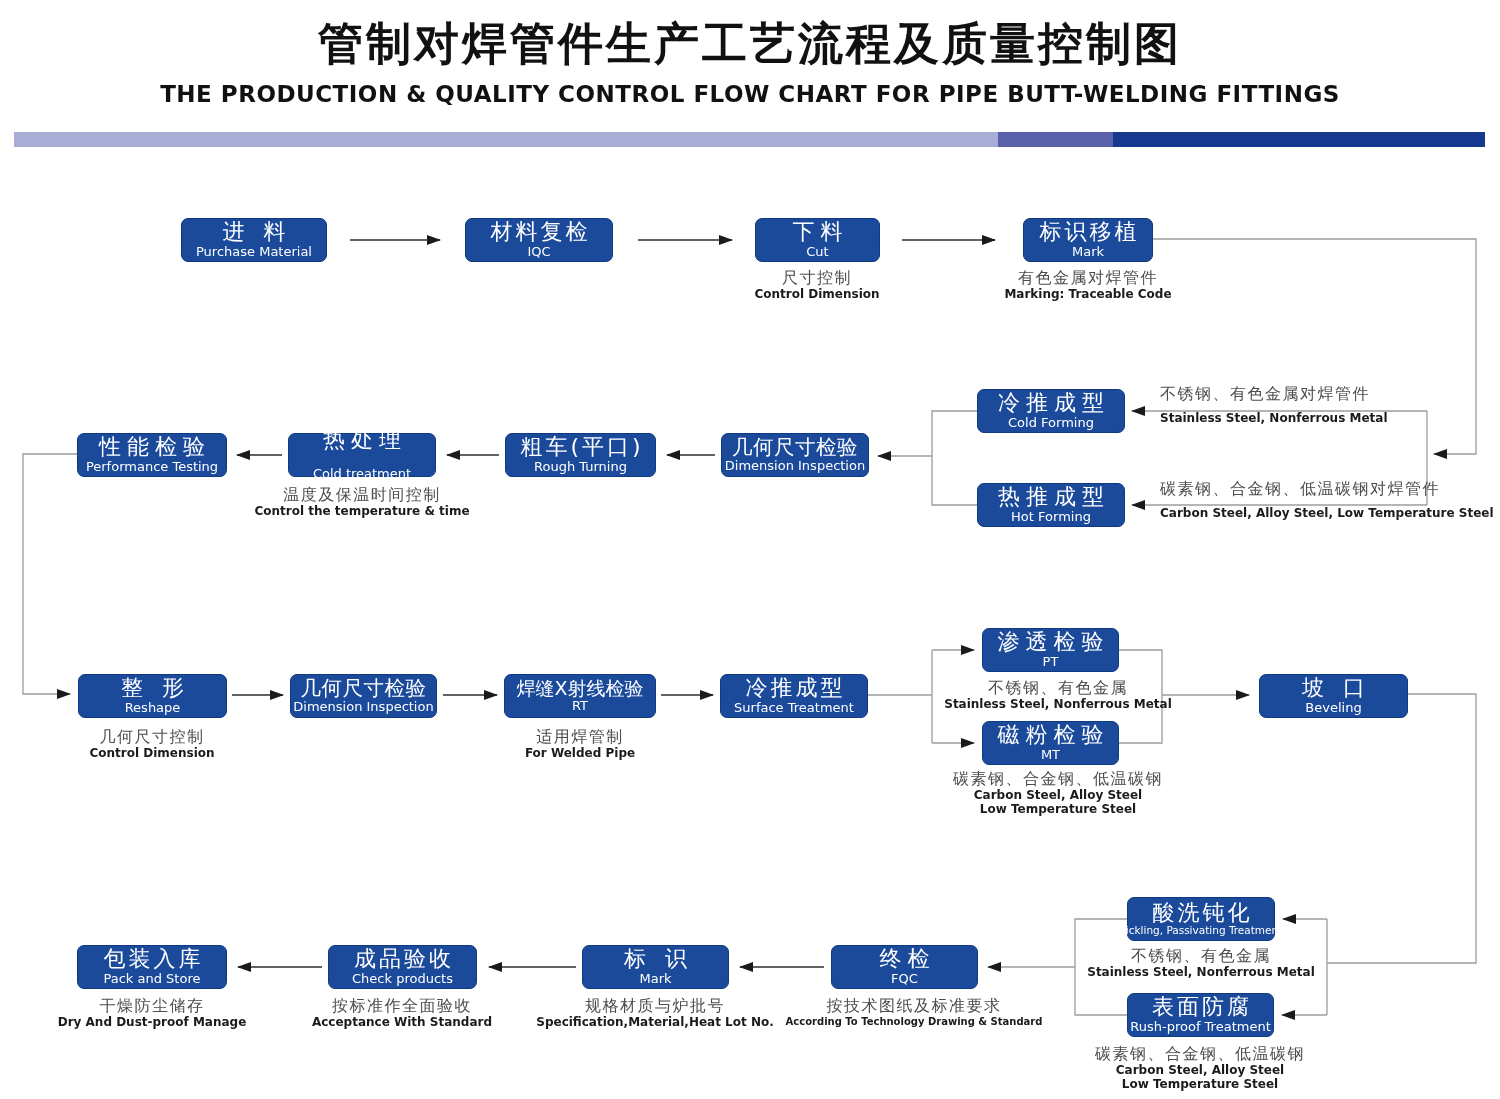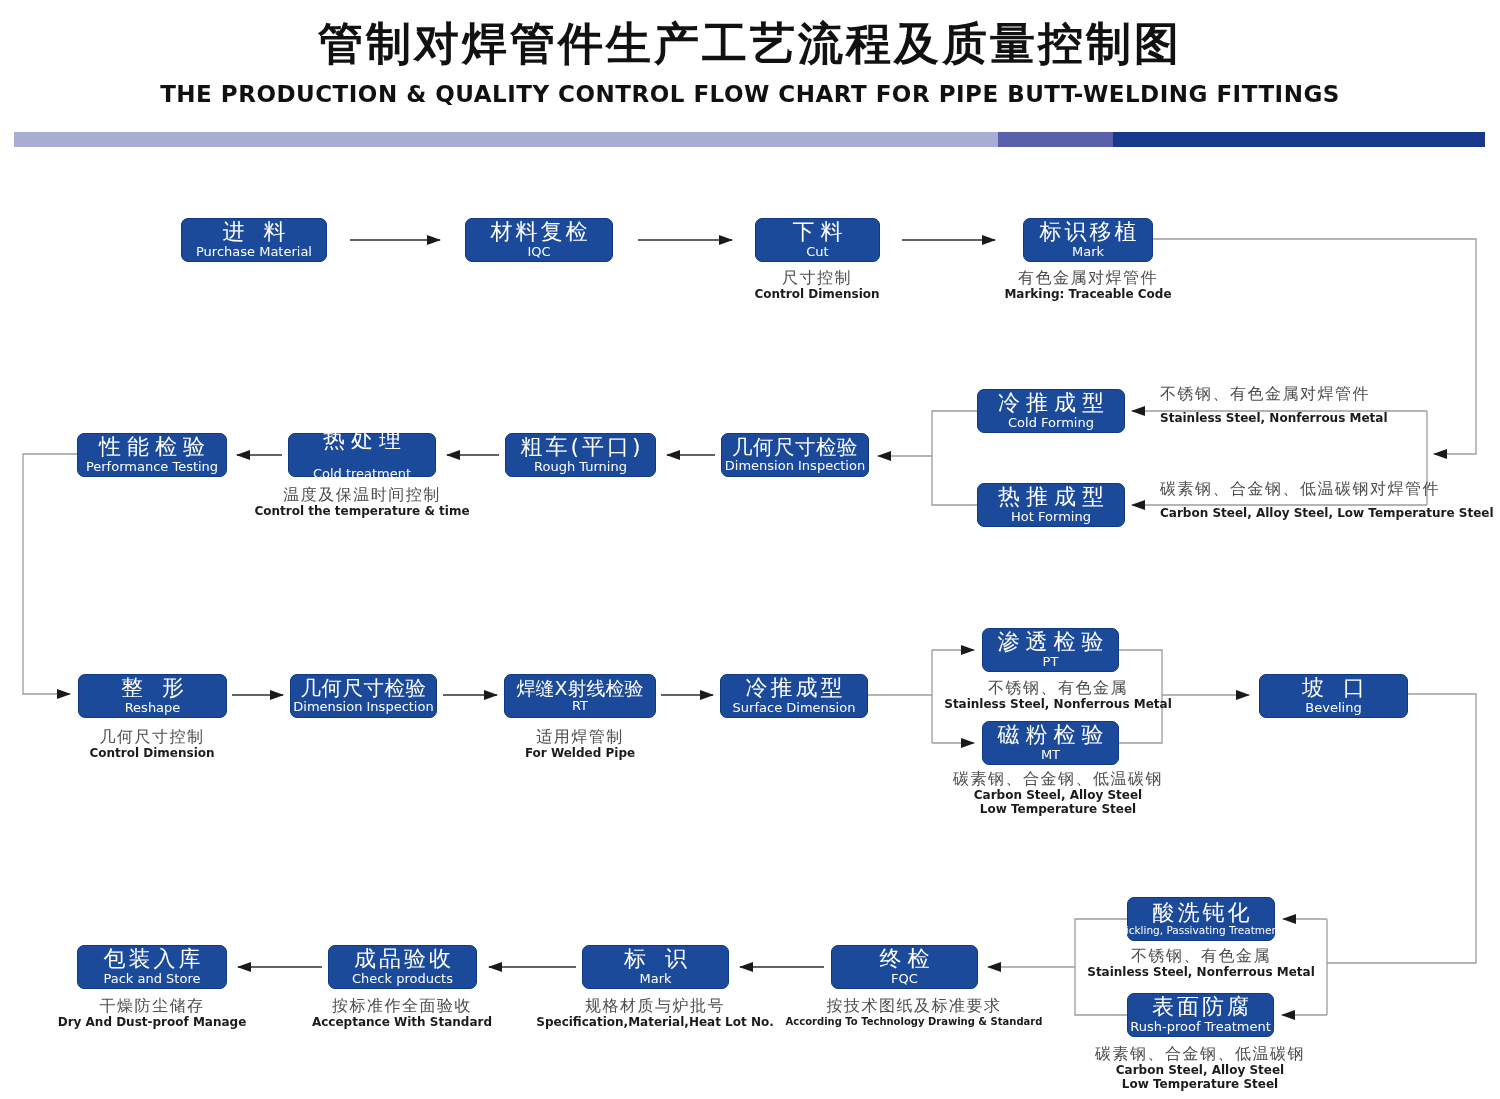--- a/index.html
+++ b/index.html
@@ -180,21 +180,21 @@
   <div class="node cn20" style="left:290px;top:674px;width:147px;height:44px;">
     <div class="cn">几何尺寸检验</div>
     <div class="en">Dimension Inspection</div>
   </div>
   <div class="node cn19" style="left:504px;top:674px;width:152px;height:44px;">
     <div class="cn">焊缝X射线检验</div>
     <div class="en">RT</div>
   </div>
   <div class="node" style="left:720px;top:674px;width:148px;height:44px;">
     <div class="cn">冷推成型</div>
-    <div class="en">Surface Dimension</div>
+    <div class="en">Surface Treatment</div>
   </div>
   <div class="node ls6" style="left:982px;top:628px;width:137px;height:44px;">
     <div class="cn">渗透检验</div>
     <div class="en">PT</div>
   </div>
   <div class="node ls6" style="left:982px;top:721px;width:137px;height:44px;">
     <div class="cn">磁粉检验</div>
     <div class="en">MT</div>
   </div>
   <div class="node ls6" style="left:1259px;top:674px;width:149px;height:44px;">

